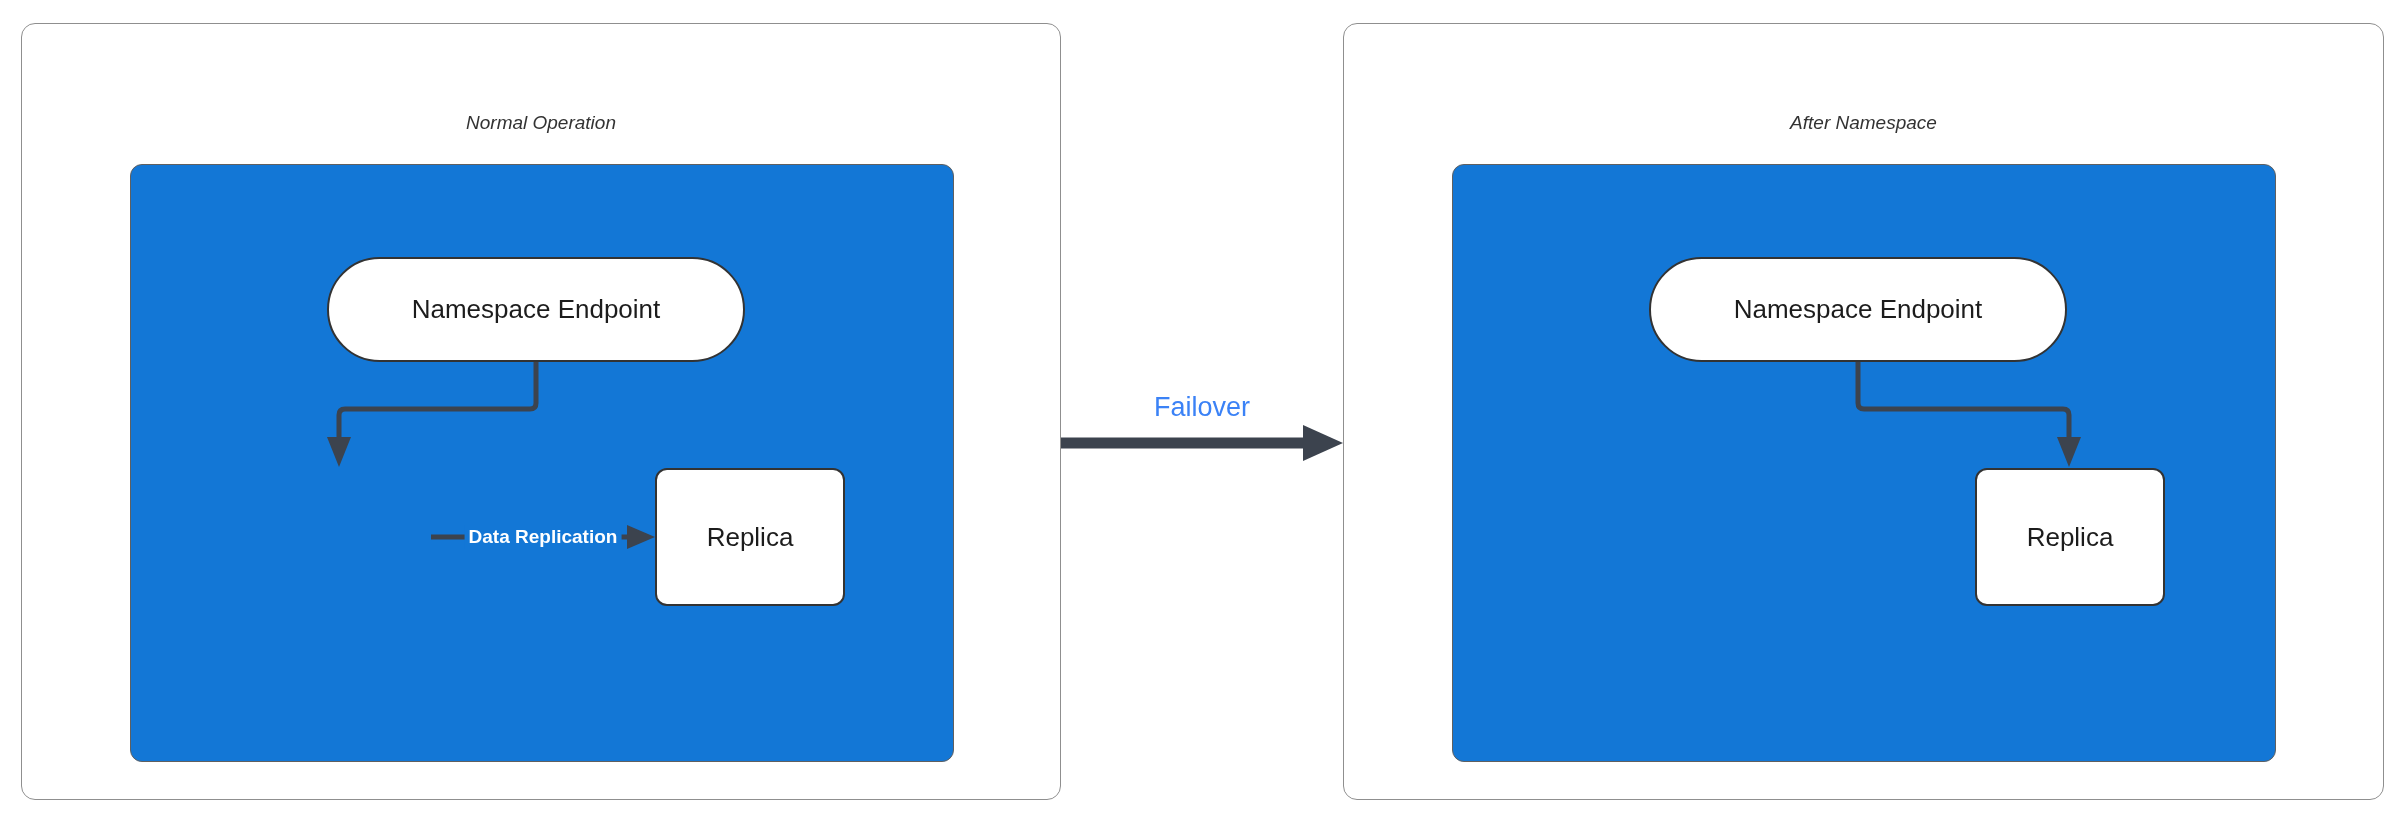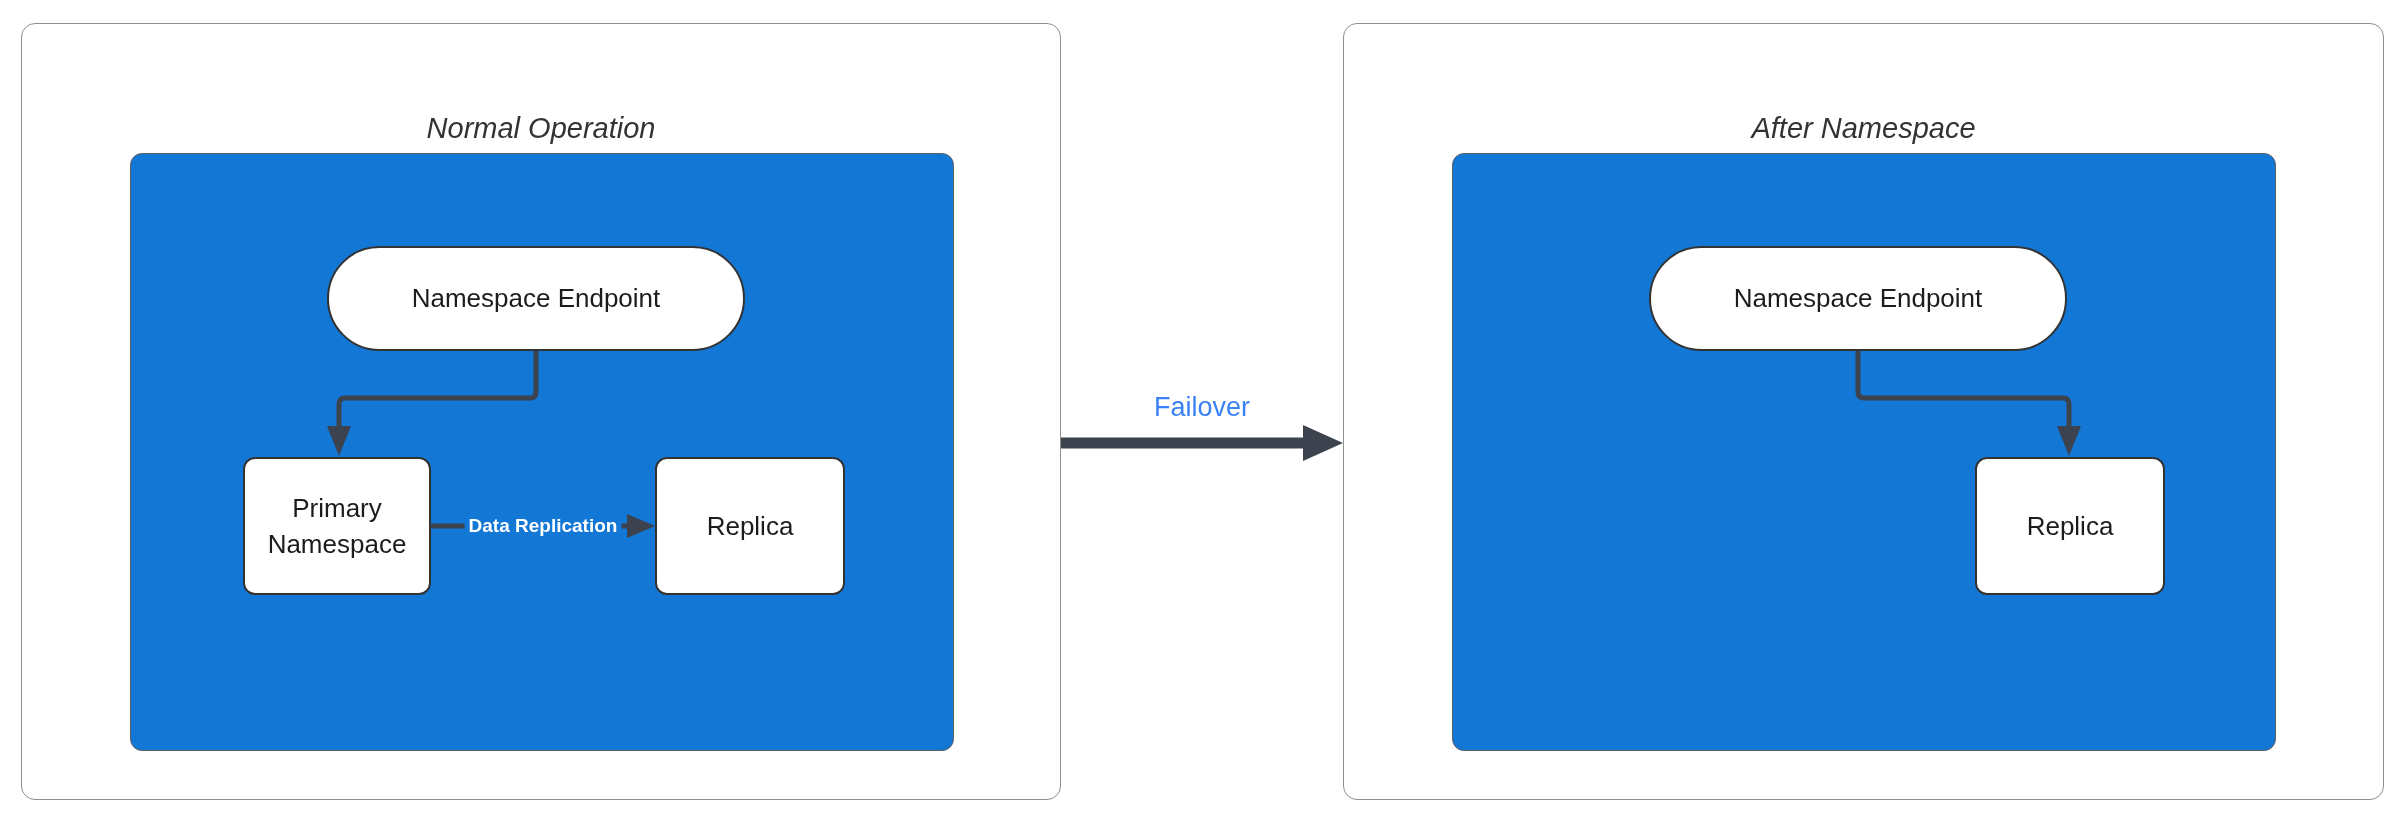--- a/index.html
+++ b/index.html
@@ -21,25 +21,25 @@
 
   .panel{
     position:absolute;top:23px;width:1040px;height:777px;
     background:#ffffff;border:1.5px solid var(--panel_border);border-radius:14px;
   }
   .panel.left{left:21px;}
   .panel.right{left:1343px;width:1041px;}
 
   .panel-title{
     position:absolute;top:88px;left:0;width:100%;text-align:center;
-    font-size:29px;font-style:italic;color:var(--title_text);
+    font-size:19px;font-style:italic;color:var(--title_text);
   }
 
   .blue-rect{
-    position:absolute;left:108px;top:129px;width:824px;height:598px;
+    position:absolute;left:108px;top:140px;width:824px;height:598px;
     background:var(--blue);border:1px solid var(--blue_border);border-radius:12px;
   }
 
   .pill{
     position:absolute;left:196px;top:92px;width:418px;height:105px;
     background:#ffffff;border:2.5px solid var(--node_border);border-radius:52.5px;
     display:flex;align-items:center;justify-content:center;
     font-size:26px;color:var(--node_text);
   }
 
@@ -90,23 +90,20 @@
         <polygon points="196,272 220,272 208,302"></polygon>
 
         <line x1="300" y1="372" x2="498" y2="372"></line>
         <polygon points="496,360 496,384 524,372"></polygon>
       </svg>
 
       <div class="pill">
         <span>Namespace Endpoint</span>
       </div>
 
-      <div class="node primary">
-        <span>Primary Namespace</span>
-      </div>
 
       <div class="edge-label">Data Replication</div>
 
       <div class="node replica-left">
         <span>Replica</span>
       </div>
     </div>
   </div>
 
   <div class="failover-label">Failover</div>

